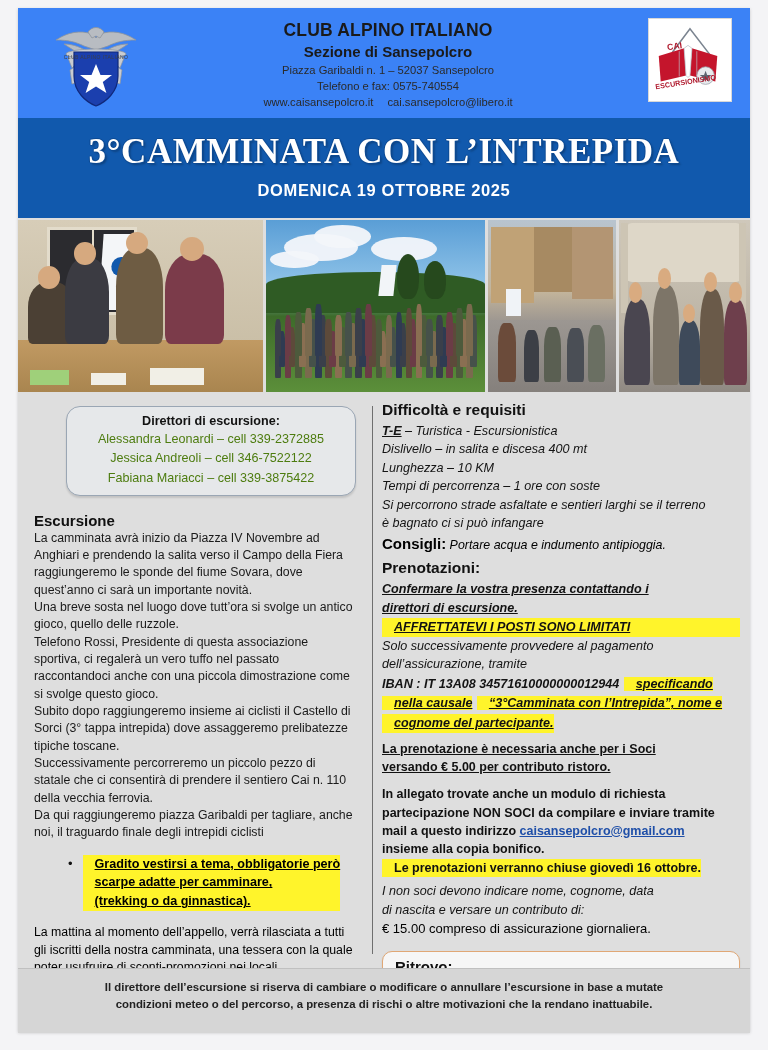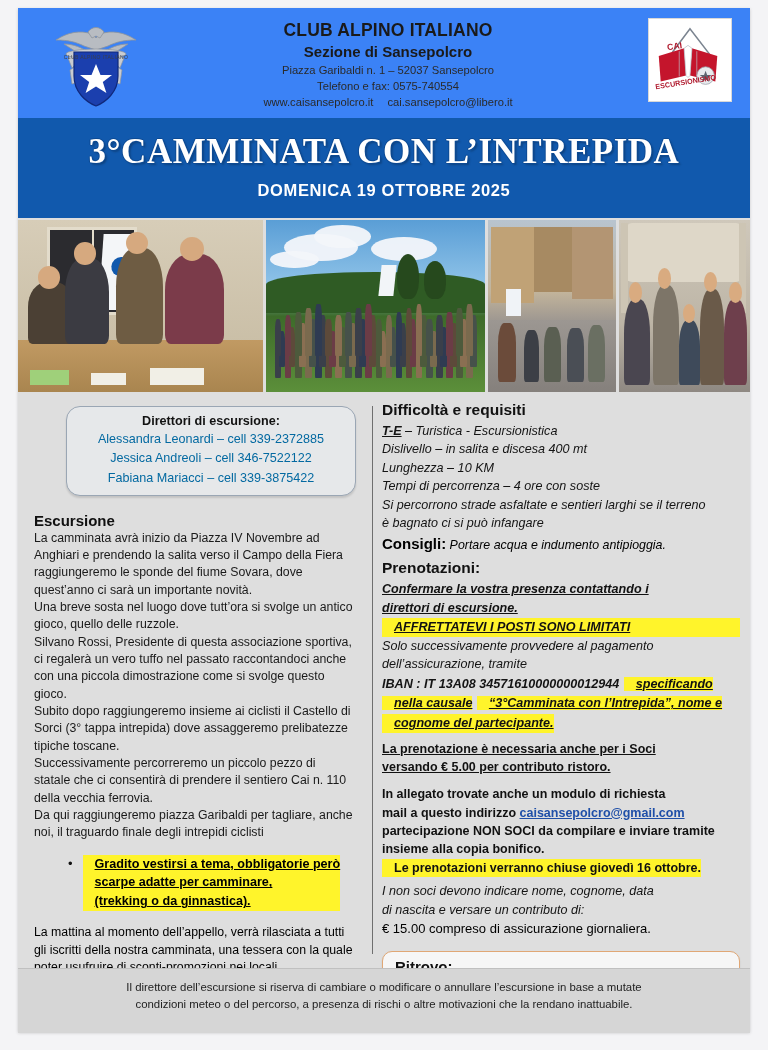--- a/index.html
+++ b/index.html
@@ -230,21 +230,21 @@
     box-shadow: 0 2px 2px rgba(0,0,0,0.12);
   }
   .directors .dir-title {
     font-size: 12.6px;
     font-weight: bold;
     color: #121212;
     line-height: 1.45;
   }
   .directors .dir-row {
     font-size: 12.6px;
-    color: #0369a1;
+    color: #4d7c0f;
     line-height: 1.52;
   }
 
   .h-sec {
     font-size: 15px;
     font-weight: bold;
     color: #111;
     margin: 16px 0 1px 0;
   }
   .body-p {
@@ -338,20 +338,21 @@
 
   
   .footer {
     position: absolute;
     left: 0;
     top: 960px;
     width: 732px;
     height: 64px;
     background: #d6d6d6;
     border-top: 1px solid #c0c0c0;
+    font-weight: bold;
   }
   .footer-text {
     padding: 10px 54px 0 54px;
     text-align: center;
     font-size: 11.4px;
     line-height: 1.52;
     color: #222;
   }
 </style>
 </head>
@@ -551,21 +552,21 @@
           <div class="dir-title">Direttori di escursione:</div>
           <div class="dir-row">Alessandra Leonardi – cell 339-2372885</div>
           <div class="dir-row">Jessica Andreoli – cell 346-7522122</div>
           <div class="dir-row">Fabiana Mariacci – cell 339-3875422</div>
         </div>
 
         <div style="padding:0 14px 0 6px;">
           <div class="h-sec">Escursione</div>
           <div class="body-p">La camminata avrà inizio da Piazza IV Novembre ad Anghiari e prendendo la salita verso il Campo della Fiera raggiungeremo le sponde del fiume Sovara, dove quest’anno ci sarà un importante novità.</div>
           <div class="body-p">Una breve sosta nel luogo dove tutt’ora si svolge un antico gioco, quello delle ruzzole.</div>
-          <div class="body-p">Silvano Rossi, Presidente di questa associazione sportiva, ci regalerà un vero tuffo nel passato raccontandoci anche con una piccola dimostrazione come si svolge questo gioco.</div>
+          <div class="body-p">Telefono Rossi, Presidente di questa associazione sportiva, ci regalerà un vero tuffo nel passato raccontandoci anche con una piccola dimostrazione come si svolge questo gioco.</div>
           <div class="body-p">Subito dopo raggiungeremo insieme ai ciclisti il Castello di Sorci (3° tappa intrepida) dove assaggeremo prelibatezze tipiche toscane.</div>
           <div class="body-p">Successivamente percorreremo un piccolo pezzo di statale che ci consentirà di prendere il sentiero Cai n. 110 della vecchia ferrovia.</div>
           <div class="body-p">Da qui raggiungeremo piazza Garibaldi per tagliare, anche noi, il traguardo finale degli intrepidi ciclisti</div>
 
           <div class="bullet-wrap">
             <div class="bullet-dot">•</div>
             <div>
               <div class="bullet-text hl">Gradito vestirsi a tema, obbligatorie però</div>
               <div class="bullet-text hl">scarpe adatte per camminare,</div>
               <div class="bullet-text hl">(trekking o da ginnastica).</div>
@@ -575,21 +576,21 @@
           <div class="tail">La mattina al momento dell’appello, verrà rilasciata a tutti gli iscritti della nostra camminata, una tessera con la quale poter usufruire di sconti-promozioni nei locali convenzionati con la nostra iniziativa. (Vedi pagina dedicata.)</div>
         </div>
       </div>
 
       <div class="col-right">
 
         <div class="r-h">Difficoltà e requisiti</div>
         <div class="r-it"><b style="text-decoration:underline;">T-E</b><span> – Turistica - Escursionistica</span></div>
         <div class="r-it">Dislivello – in salita e discesa 400 mt</div>
         <div class="r-it">Lunghezza – 10 KM</div>
-        <div class="r-it">Tempi di percorrenza – 4 ore con soste</div>
+        <div class="r-it">Tempi di percorrenza – 1 ore con soste</div>
         <div class="r-it">Si percorrono strade asfaltate e sentieri larghi se il terreno</div>
         <div class="r-it">è bagnato ci si può infangare</div>
         <div class="r-consigli"><b>Consigli:</b><i> Portare  acqua e indumento antipioggia.</i></div>
 
         <div class="r-block">
           <div class="r-h">Prenotazioni:</div>
           <div class="u-ital">Confermare la vostra presenza contattando i</div>
           <div class="u-ital">direttori di escursione.</div>
           <div class="u-ital hl">AFFRETTATEVI I POSTI  SONO LIMITATI</div>
           <div class="r-it">Solo successivamente provvedere al pagamento</div>
@@ -605,22 +606,22 @@
           </div>
           <div class="u-ital hl" style="display:inline-block;">cognome del partecipante.</div>
 
           <div style="margin-top:7px;">
             <div class="r-b r-u">La prenotazione è necessaria anche per i Soci</div>
             <div class="r-b r-u">versando € 5.00 per contributo ristoro.</div>
           </div>
 
           <div style="margin-top:9px;">
             <div class="r-b">In allegato trovate anche un modulo di richiesta</div>
+            <div class="r-b">partecipazione NON SOCI da compilare e inviare tramite</div>
             <div class="r-b"><span>mail a questo indirizzo </span><span class="mail-link">caisansepolcro@gmail.com</span></div>
-            <div class="r-b">partecipazione NON SOCI da compilare e inviare tramite</div>
             <div class="r-b">insieme alla copia bonifico.</div>
             <div class="r-b hl" style="display:inline-block;">Le prenotazioni verranno chiuse giovedì 16 ottobre.</div>
           </div>
 
           <div style="margin-top:5px;">
             <div class="r-it">I non soci devono indicare nome, cognome, data</div>
             <div class="r-it">di nascita e versare un contributo di:</div>
             <div style="font-size:13px;line-height:1.5;">€ 15.00 compreso di assicurazione giornaliera.</div>
           </div>
         </div>

